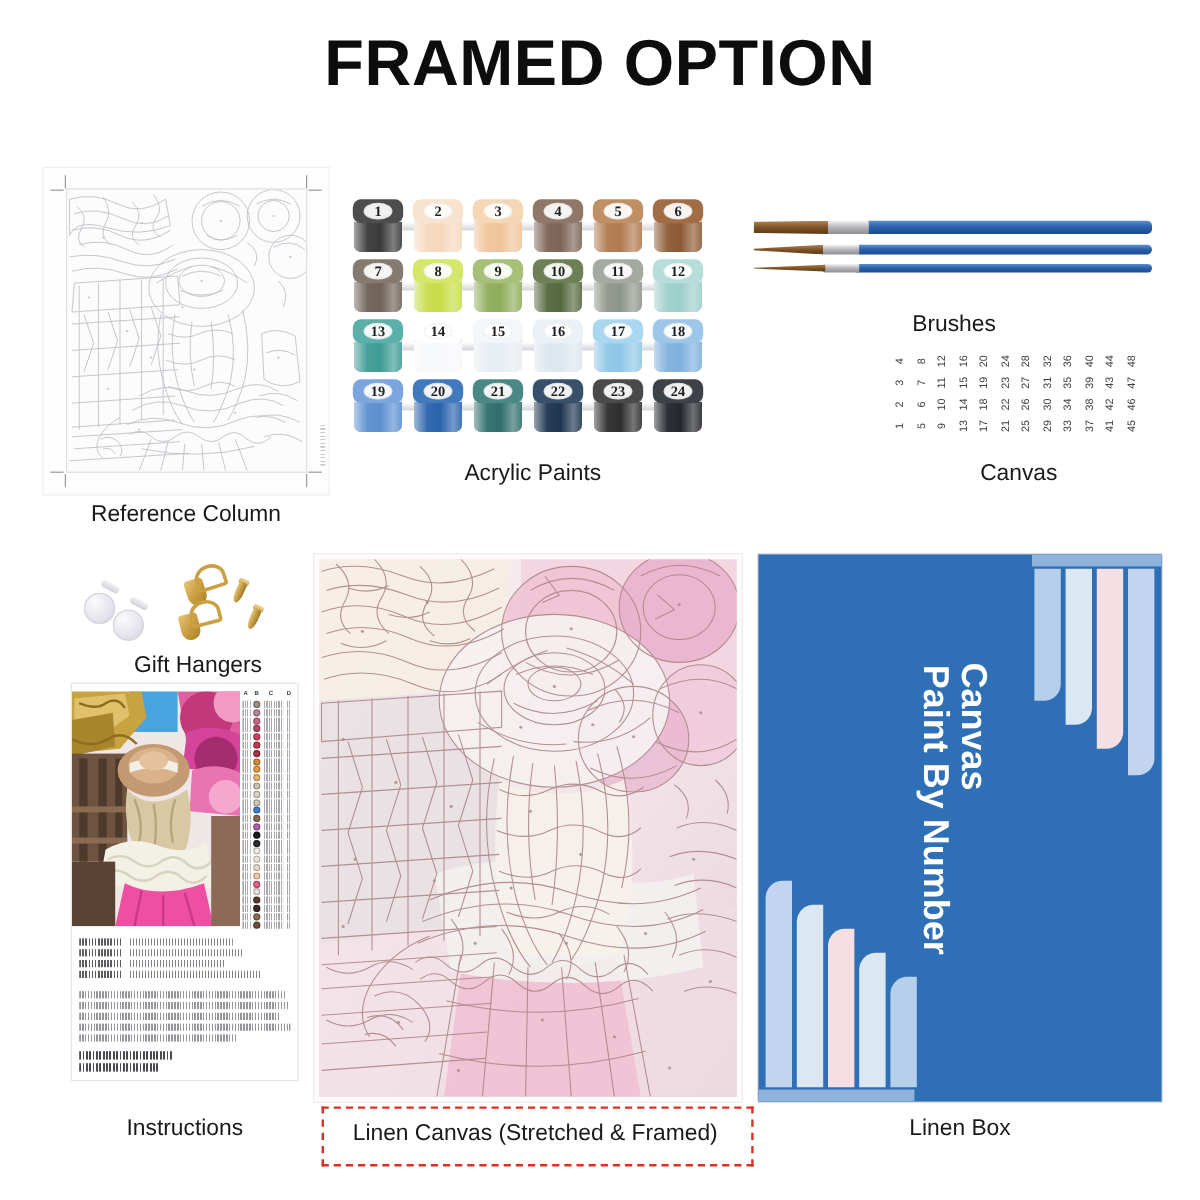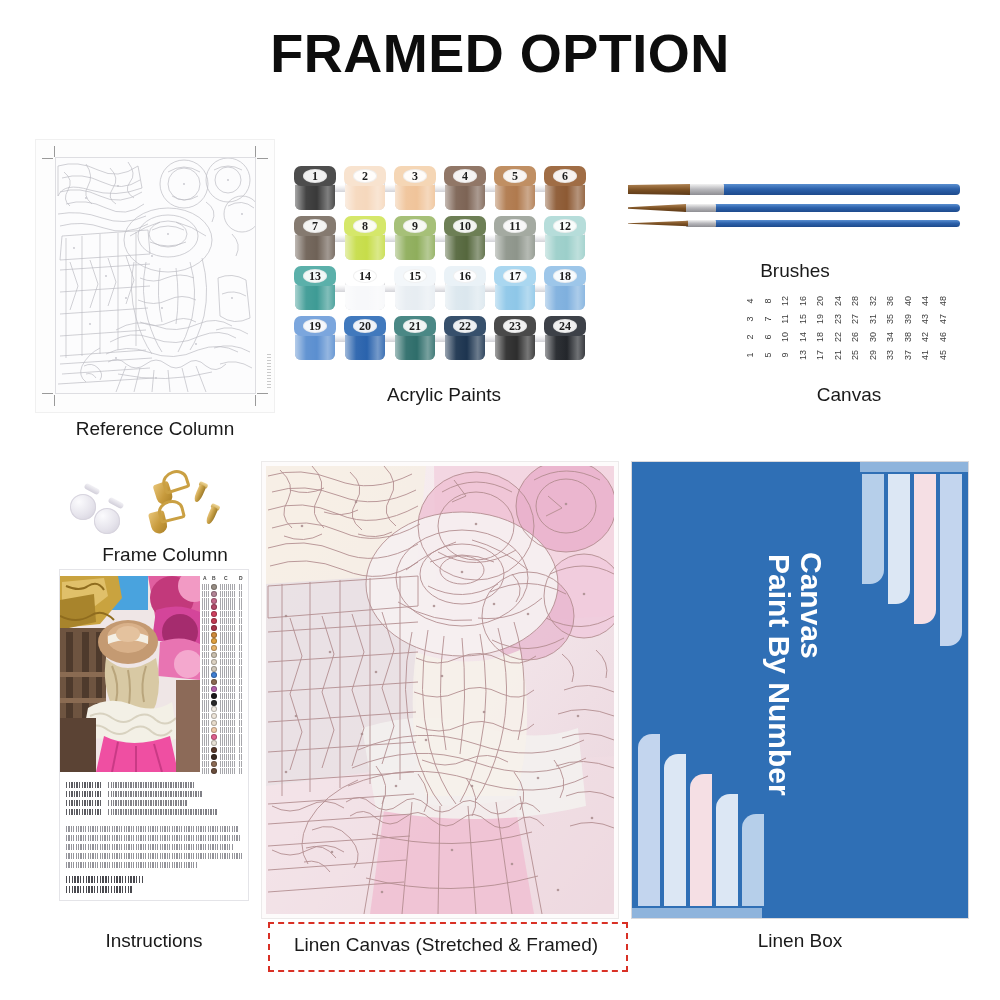--- a/index.html
+++ b/index.html
@@ -623,21 +623,21 @@
 
   <div style="position:absolute;left:134px;top:14px;transform:rotate(24deg);">
     <div class="screw-head" style="left:-1px;top:-3px;"></div>
     <div class="screw" style="left:0;top:0;"></div>
   </div>
   <div style="position:absolute;left:146px;top:36px;transform:rotate(24deg);">
     <div class="screw-head" style="left:-1px;top:-3px;"></div>
     <div class="screw" style="left:0;top:0;"></div>
   </div>
 </div>
-<div class="caption" style="left:40px;top:544px;width:250px;">Frame Column</div>
+<div class="caption" style="left:40px;top:544px;width:250px;">Gift Hangers</div>
 
 <div id="instr">
   <div id="instr-art">
     <svg width="140" height="196" viewBox="0 0 140 196">
       <rect width="140" height="196" fill="#efe6e6"></rect>
 
       <rect x="48" y="0" width="40" height="34" fill="#49a3de"></rect>
 
       <path d="M0 0 L58 0 L62 22 L40 48 L0 52 Z" fill="#c9a33f"></path>
       <path d="M2 6 L44 2 L48 20 L30 34 L2 34 Z" fill="#e0c06a"></path>

